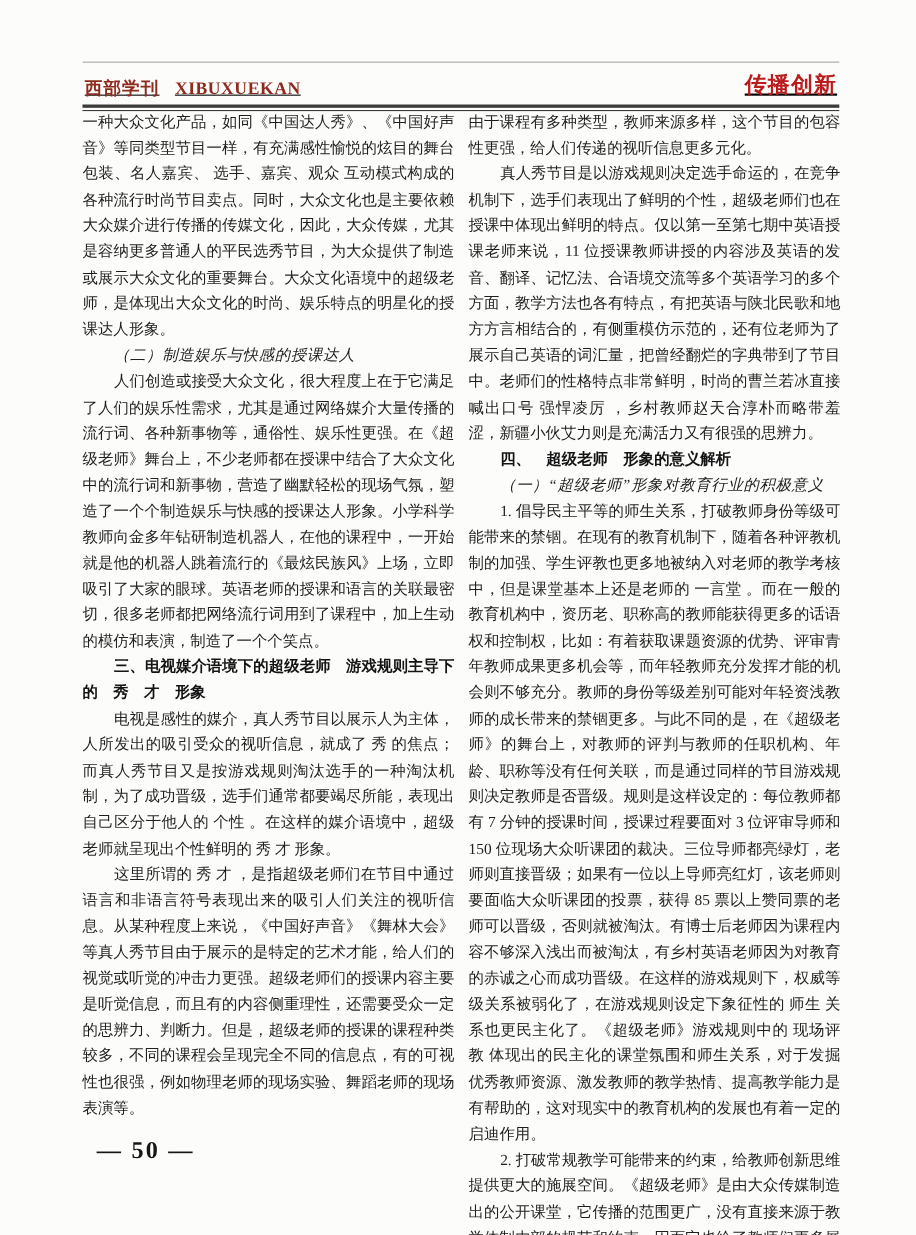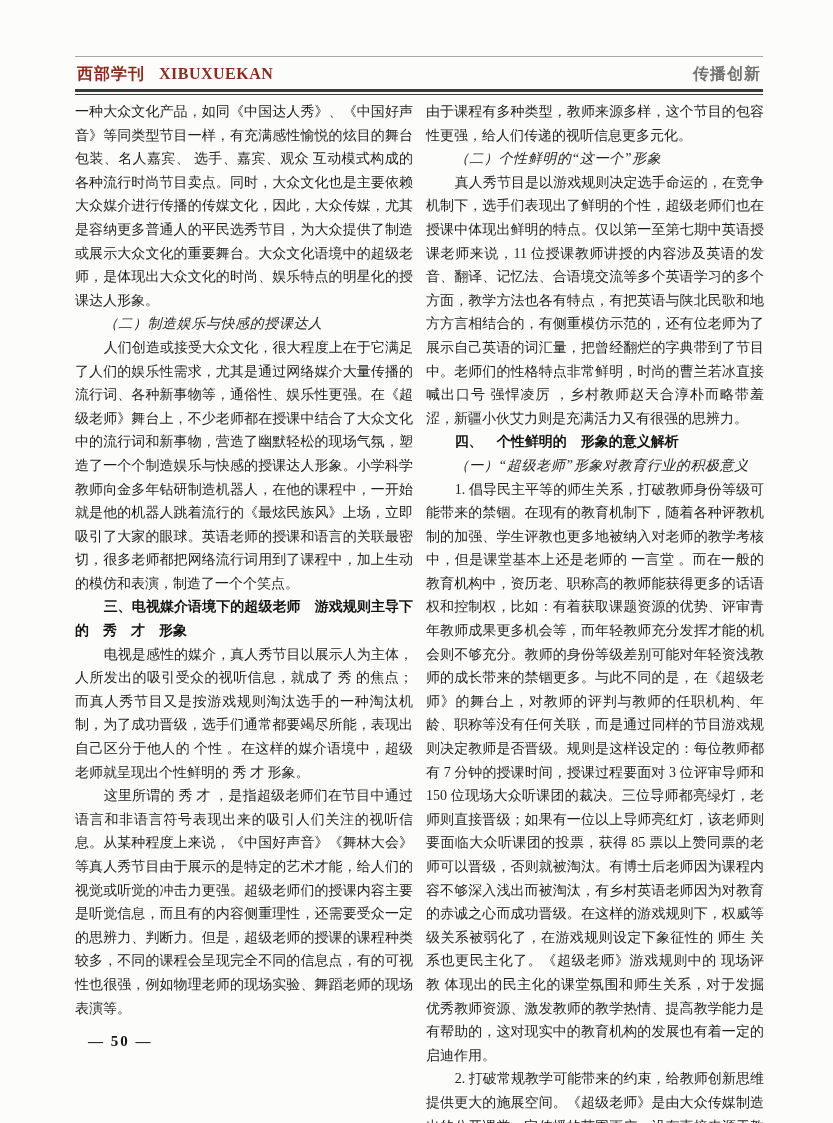--- a/index.html
+++ b/index.html
@@ -11,26 +11,27 @@
     font-family:"Liberation Serif","DejaVu Serif",serif;
     overflow:hidden;
     box-sizing:border-box;
   }
   
   .header{position:absolute;left:75px;top:56px;width:688px;}
   .header-topline{height:1px;background:#a8a8a4;margin-bottom:6px;}
   .header-row{
     display:flex;justify-content:space-between;align-items:flex-end;
     padding:1px 2px 4px 2px;
+    text-decoration:underline;
   }
   .journal-title{
     color:#8e2b1f;font-size:16px;font-weight:bold;letter-spacing:1px;
   }
   .journal-title .en{margin-left:14px;letter-spacing:0.5px;}
-  .section-label{color:#737373;font-size:16px;font-weight:bold;letter-spacing:1px;}
+  .section-label{color:#b91c1c;font-size:20px;font-weight:bold;letter-spacing:1px;}
   .header-rule-thick{height:3px;background:#3b3b39;}
   .header-rule-thin{height:1px;background:#3b3b39;margin-top:2px;}
   
   .content{
     position:absolute;left:75px;top:100px;width:690px;
     display:flex;gap:13px;
   }
   .col{width:338px;}
   .para{
     margin:0;
@@ -39,21 +40,21 @@
     color:#1f1f1f;
     text-align:justify;
     word-break:break-all;
   }
   .indent{text-indent:2.05em;}
   .h-bold{font-weight:bold;color:#141414;}
   .h-kai{font-style:italic;letter-spacing:0.6px;}
   
   .footer{
     position:absolute;left:88px;top:1033px;
-    font-size:15px;font-weight:bold;color:#161616;letter-spacing:2px;
+    font-size:22px;font-weight:bold;color:#161616;letter-spacing:2px;
   }
 </style>
 </head>
 <body>
 
 <div class="page">
 
   <div class="header">
     <div class="header-topline"></div>
     <div class="header-row">
@@ -68,23 +69,22 @@
     <div class="col">
         <p class="para">一种大众文化产品，如同《中国达人秀》、《中国好声音》等同类型节目一样，有充满感性愉悦的炫目的舞台包装、名人嘉宾、 选手、嘉宾、观众 互动模式构成的各种流行时尚节目卖点。同时，大众文化也是主要依赖大众媒介进行传播的传媒文化，因此，大众传媒，尤其是容纳更多普通人的平民选秀节目，为大众提供了制造或展示大众文化的重要舞台。大众文化语境中的超级老师，是体现出大众文化的时尚、娱乐特点的明星化的授课达人形象。</p>
         <p class="para h-kai indent">（二）制造娱乐与快感的授课达人</p>
         <p class="para indent">人们创造或接受大众文化，很大程度上在于它满足了人们的娱乐性需求，尤其是通过网络媒介大量传播的流行词、各种新事物等，通俗性、娱乐性更强。在《超级老师》舞台上，不少老师都在授课中结合了大众文化中的流行词和新事物，营造了幽默轻松的现场气氛，塑造了一个个制造娱乐与快感的授课达人形象。小学科学教师向金多年钻研制造机器人，在他的课程中，一开始就是他的机器人跳着流行的《最炫民族风》上场，立即吸引了大家的眼球。英语老师的授课和语言的关联最密切，很多老师都把网络流行词用到了课程中，加上生动的模仿和表演，制造了一个个笑点。</p>
         <p class="para h-bold indent">三、电视媒介语境下的超级老师　游戏规则主导下的　秀　才　形象</p>
         <p class="para indent">电视是感性的媒介，真人秀节目以展示人为主体，人所发出的吸引受众的视听信息，就成了 秀 的焦点；而真人秀节目又是按游戏规则淘汰选手的一种淘汰机制，为了成功晋级，选手们通常都要竭尽所能，表现出自己区分于他人的 个性 。在这样的媒介语境中，超级老师就呈现出个性鲜明的 秀 才 形象。</p>
         <p class="para indent">这里所谓的 秀 才 ，是指超级老师们在节目中通过语言和非语言符号表现出来的吸引人们关注的视听信息。从某种程度上来说，《中国好声音》《舞林大会》等真人秀节目由于展示的是特定的艺术才能，给人们的视觉或听觉的冲击力更强。超级老师们的授课内容主要是听觉信息，而且有的内容侧重理性，还需要受众一定的思辨力、判断力。但是，超级老师的授课的课程种类较多，不同的课程会呈现完全不同的信息点，有的可视性也很强，例如物理老师的现场实验、舞蹈老师的现场表演等。</p>
       </div>
     <div class="col">
         <p class="para">由于课程有多种类型，教师来源多样，这个节目的包容性更强，给人们传递的视听信息更多元化。</p>
-        <p class="para h-kai indent">（二）个性鲜明的“这一个”形象</p>
         <p class="para indent">真人秀节目是以游戏规则决定选手命运的，在竞争机制下，选手们表现出了鲜明的个性，超级老师们也在授课中体现出鲜明的特点。仅以第一至第七期中英语授课老师来说，11 位授课教师讲授的内容涉及英语的发音、翻译、记忆法、合语境交流等多个英语学习的多个方面，教学方法也各有特点，有把英语与陕北民歌和地方方言相结合的，有侧重模仿示范的，还有位老师为了展示自己英语的词汇量，把曾经翻烂的字典带到了节目中。老师们的性格特点非常鲜明，时尚的曹兰若冰直接喊出口号 强悍凌厉 ，乡村教师赵天合淳朴而略带羞涩，新疆小伙艾力则是充满活力又有很强的思辨力。</p>
-        <p class="para h-bold indent">四、　个性鲜明的　形象的意义解析</p>
+        <p class="para h-bold indent">四、　超级老师　形象的意义解析</p>
         <p class="para h-kai indent">（一）“超级老师”形象对教育行业的积极意义</p>
         <p class="para indent">1. 倡导民主平等的师生关系，打破教师身份等级可能带来的禁锢。在现有的教育机制下，随着各种评教机制的加强、学生评教也更多地被纳入对老师的教学考核中，但是课堂基本上还是老师的 一言堂 。而在一般的教育机构中，资历老、职称高的教师能获得更多的话语权和控制权，比如：有着获取课题资源的优势、评审青年教师成果更多机会等，而年轻教师充分发挥才能的机会则不够充分。教师的身份等级差别可能对年轻资浅教师的成长带来的禁锢更多。与此不同的是，在《超级老师》的舞台上，对教师的评判与教师的任职机构、年龄、职称等没有任何关联，而是通过同样的节目游戏规则决定教师是否晋级。规则是这样设定的：每位教师都有 7 分钟的授课时间，授课过程要面对 3 位评审导师和 150 位现场大众听课团的裁决。三位导师都亮绿灯，老师则直接晋级；如果有一位以上导师亮红灯，该老师则要面临大众听课团的投票，获得 85 票以上赞同票的老师可以晋级，否则就被淘汰。有博士后老师因为课程内容不够深入浅出而被淘汰，有乡村英语老师因为对教育的赤诚之心而成功晋级。在这样的游戏规则下，权威等级关系被弱化了，在游戏规则设定下象征性的 师生 关系也更民主化了。《超级老师》游戏规则中的 现场评教 体现出的民主化的课堂氛围和师生关系，对于发掘优秀教师资源、激发教师的教学热情、提高教学能力是有帮助的，这对现实中的教育机构的发展也有着一定的启迪作用。</p>
         <p class="para indent">2. 打破常规教学可能带来的约束，给教师创新思维提供更大的施展空间。《超级老师》是由大众传媒制造出的公开课堂，它传播的范围更广，没有直接来源于教学体制内部的规范和约束，因而它也给了教师们更多展示自我能力、尝试新方法的空间。在这里，教师的创新思维得到了更大的施展空间。文世龙将陕北民歌与英语教学相结合，探索地域文化的对外传播，尽管评审嘉宾认为课</p>
       </div>
   </div>
 
   <div class="footer">— 50 —</div>
 
 </div>
 

